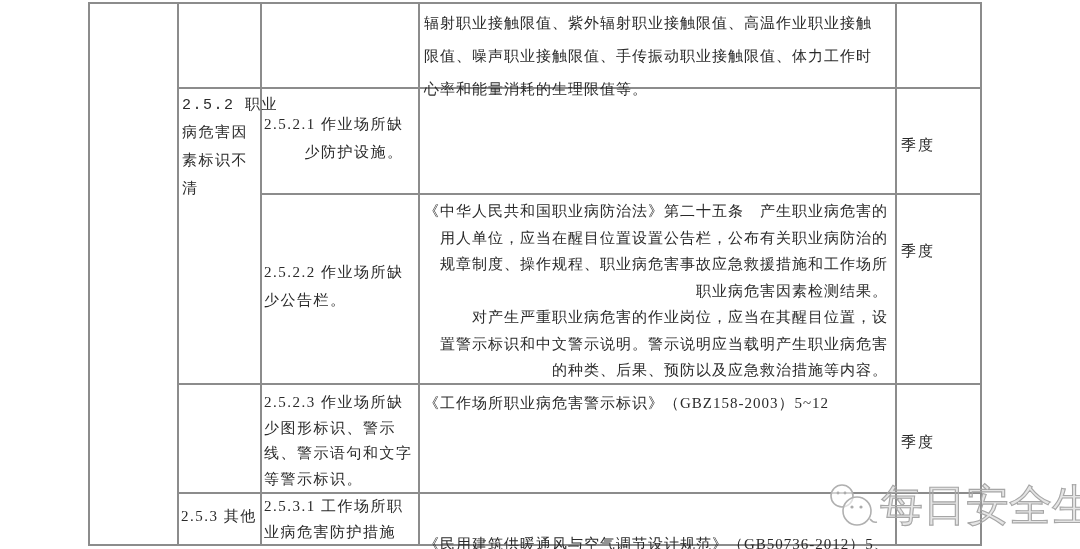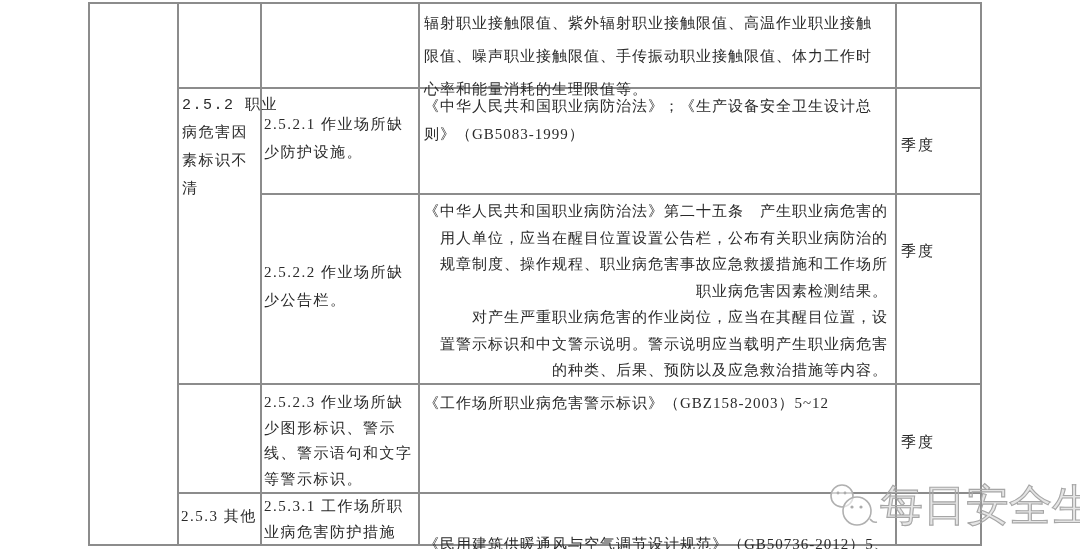--- a/index.html
+++ b/index.html
@@ -35,21 +35,21 @@
     position: absolute;
     white-space: pre;
     font-size: 15px;
     line-height: 28px;
     letter-spacing: 1.5px;
   }
   .basis { letter-spacing: 1px; }
   .freq  { letter-spacing: 2px; margin-top: 38px; }
   .cA4 { left: 424px; top: 7px;   line-height: 33px; }
   .cB2 { left: 182px; top: 92px; font-family: Liberation Mono, monospace;  }
-  .cB3 { left: 264px; top: 110px; }
+  .cB3 { left: 264px; top: 110px; text-align: right; }
   .cB4 { left: 424px; top: 92px;  }
   .cB5 { left: 901px; top: 93px;  }
   .cC3 { left: 264px; top: 258px; }
   .cC4 { left: 424px; top: 198px; line-height: 26.5px; text-align: right; }
   .cC5 { left: 901px; top: 199px; }
   .cD3 { left: 264px; top: 390px; line-height: 25.5px; }
   .cD4 { left: 424px; top: 389px; }
   .cD5 { left: 901px; top: 390px; }
   .cE2 { left: 181px; top: 502px; }
   .cE3 { left: 264px; top: 493px; line-height: 26px; }
@@ -97,22 +97,20 @@
 限值、噪声职业接触限值、手传振动职业接触限值、体力工作时
 心率和能量消耗的生理限值等。</div>
 
   <div class="cell cB2">2.5.2 职业
 病危害因
 素标识不
 清</div>
 
   <div class="cell cB3">2.5.2.1 作业场所缺
 少防护设施。</div>
-  <div class="cell basis cB4">《中华人民共和国职业病防治法》；《生产设备安全卫生设计总
-则》（GB5083-1999）</div>
   <div class="cell freq cB5">季度</div>
 
   <div class="cell cC3">2.5.2.2 作业场所缺
 少公告栏。</div>
   <div class="cell basis cC4">《中华人民共和国职业病防治法》第二十五条　产生职业病危害的
 用人单位，应当在醒目位置设置公告栏，公布有关职业病防治的
 规章制度、操作规程、职业病危害事故应急救援措施和工作场所
 职业病危害因素检测结果。
 　　对产生严重职业病危害的作业岗位，应当在其醒目位置，设
 置警示标识和中文警示说明。警示说明应当载明产生职业病危害

